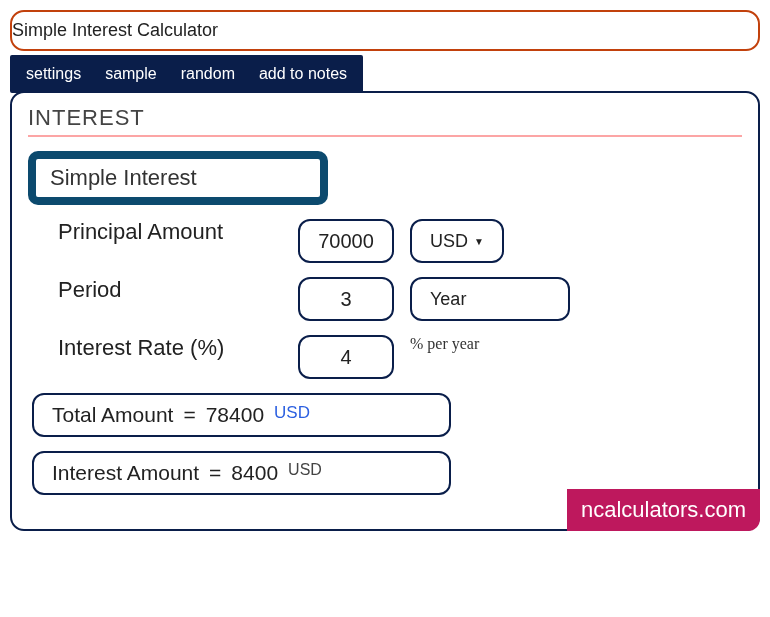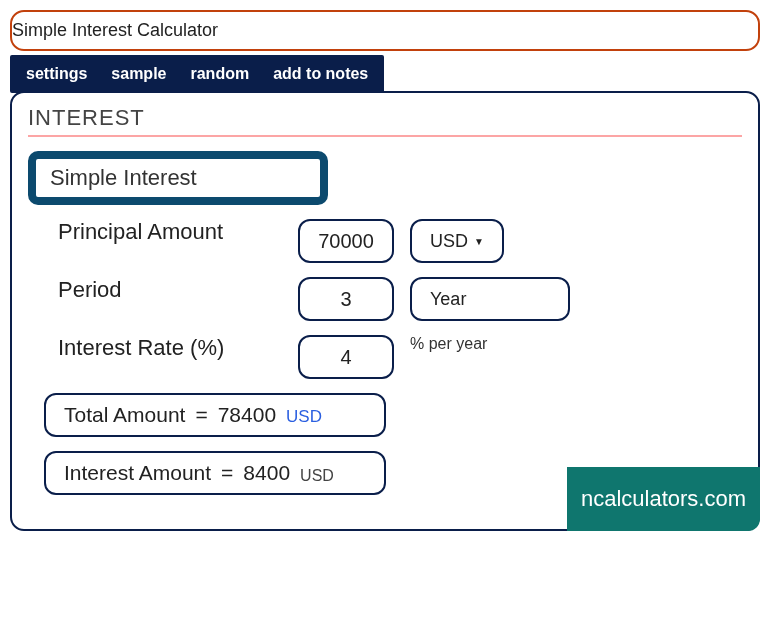--- a/index.html
+++ b/index.html
@@ -21,21 +21,20 @@
   }
   .tab-strip {
     display: flex;
     gap: 24px;
     background: #0a1e4a;
     padding: 10px 16px;
     font-size: 16px;
     width: fit-content;
     border-radius: 2px;
     margin-top: 4px;
-    font-weight: bold;
   }
   .tab-item {
     color: #fff;
     cursor: pointer;
   }
   .panel {
     border: 2px solid #0a1e4a;
     border-radius: 14px;
     margin-top: -2px;
     padding: 12px 16px 20px 16px;
@@ -97,49 +96,50 @@
   .unit-box.wide {
     width: 160px;
   }
   .caret {
     font-size: 10px;
     color: #222;
   }
   .unit-text {
     font-size: 16px;
     color: #333;
+    font-family: Liberation Serif, serif;
   }
   .result-box {
     border: 2px solid #0a1e4a;
     border-radius: 12px;
     padding: 8px 18px;
-    margin: 14px 16px;
-    width: 342px;
+    margin: 14px 4px;
+    width: 419px;
     display: flex;
-    align-items: flex-end;
+    align-items: flex-start;
     gap: 10px;
     font-size: 21px;
     color: #222;
   }
   .result-unit-blue {
     color: #2b5fe0;
     font-size: 17px;
   }
   .result-unit-grey {
     color: #444;
     font-size: 16px;
   }
   .brand {
     position: absolute;
     right: -2px;
     bottom: -2px;
-    background: #0f766e;
+    background: #be185d;
     color: #fff;
     font-size: 22px;
-    padding: 19px 14px;
+    padding: 8px 14px;
     border-radius: 0 0 12px 0;
   }
 </style>
 </head>
 <body>
 
 <div class="title-bar">Simple Interest Calculator</div>
 
 <div class="tab-strip">
   <span class="tab-item">settings</span>

